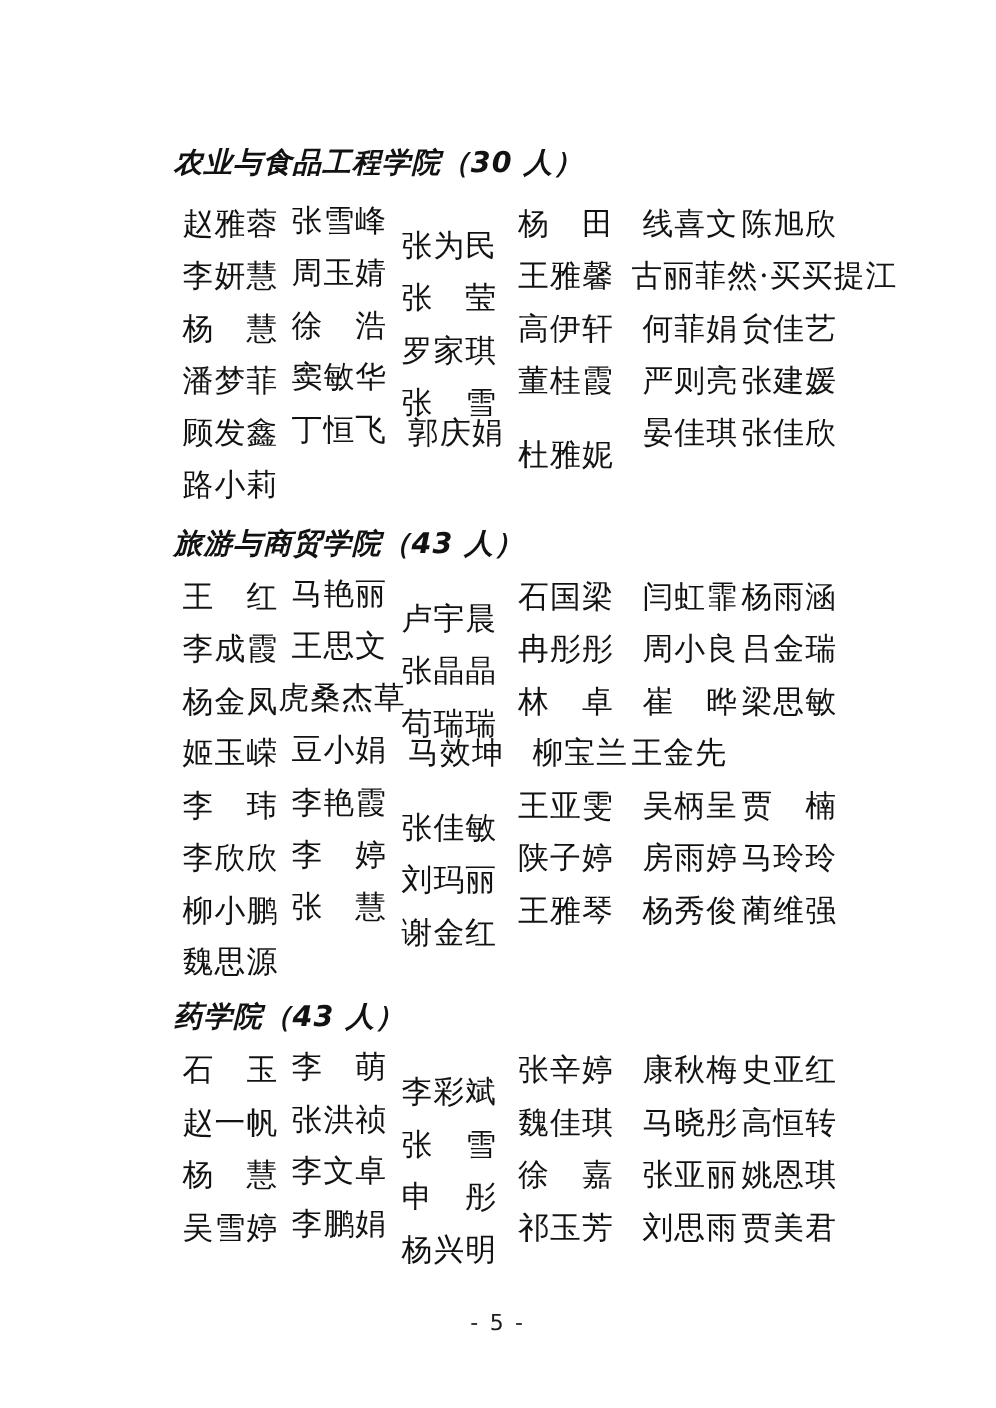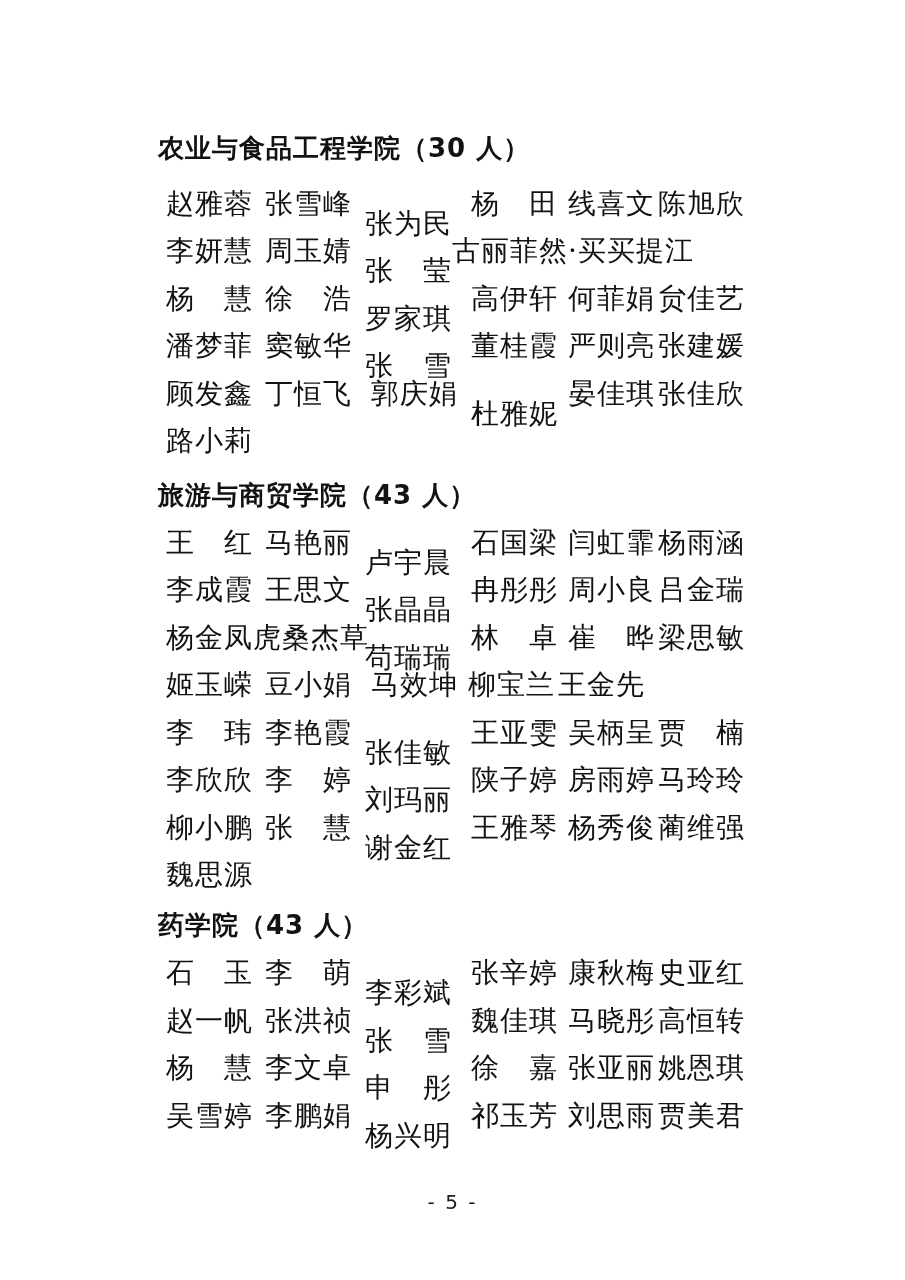--- a/index.html
+++ b/index.html
@@ -19,39 +19,40 @@
     width: 660px;
   }
   .section-title {
     height: 48px;
     line-height: 48px;
     font-family: "DejaVu Sans", "Liberation Sans", sans-serif;
     font-weight: 700;
     font-size: 26px;
     letter-spacing: 1px;
     white-space: nowrap;
+    font-style: italic;
   }
   .name-row {
     display: flex;
     height: 47.5px;
     line-height: 47.5px;
     font-size: 28px;
     letter-spacing: 1px;
     text-align: right;
   }
   .name-cell {
     flex: 0 0 auto;
     white-space: nowrap;
     overflow: visible;
   }
   .name-cell.c0 { width: 95px; }
-  .name-cell.c1 { width: 99px; }
+  .name-cell.c1 { width: 99px; font-family: Liberation Mono, monospace; }
   .name-cell.c2 { width: 100px; margin-top: 20px; }
   .name-cell.c3 { width: 106px; }
-  .name-cell.c4 { width: 97px; }
+  .name-cell.c4 { width: 97px; margin-left: 16px; }
   .name-cell.c5 { width: 90px; }
   .section-1 .rows .name-row:first-child { margin-top: 7.5px; }
   .section-2 .section-title { margin-top: 6px; }
   .section-3 .section-title { margin-top: 2.5px; }
   .page-number {
     position: absolute;
     left: 0;
     right: 0;
     top: 1190px;
     text-align: center;
@@ -75,20 +76,21 @@
             <div class="name-cell c1">张雪峰</div>
             <div class="name-cell c2">张为民</div>
             <div class="name-cell c3">杨　田</div>
             <div class="name-cell c4">线喜文</div>
             <div class="name-cell c5">陈旭欣</div>
           </div>
           <div class="name-row">
             <div class="name-cell c0">李妍慧</div>
             <div class="name-cell c1">周玉婧</div>
             <div class="name-cell c2">张　莹</div>
+            <div class="name-cell c3">王雅馨</div>
             <div class="name-cell c4">古丽菲然·买买提江</div>
           </div>
           <div class="name-row">
             <div class="name-cell c0">杨　慧</div>
             <div class="name-cell c1">徐　浩</div>
             <div class="name-cell c2">罗家琪</div>
             <div class="name-cell c3">高伊轩</div>
             <div class="name-cell c4">何菲娟</div>
             <div class="name-cell c5">贠佳艺</div>
           </div>

